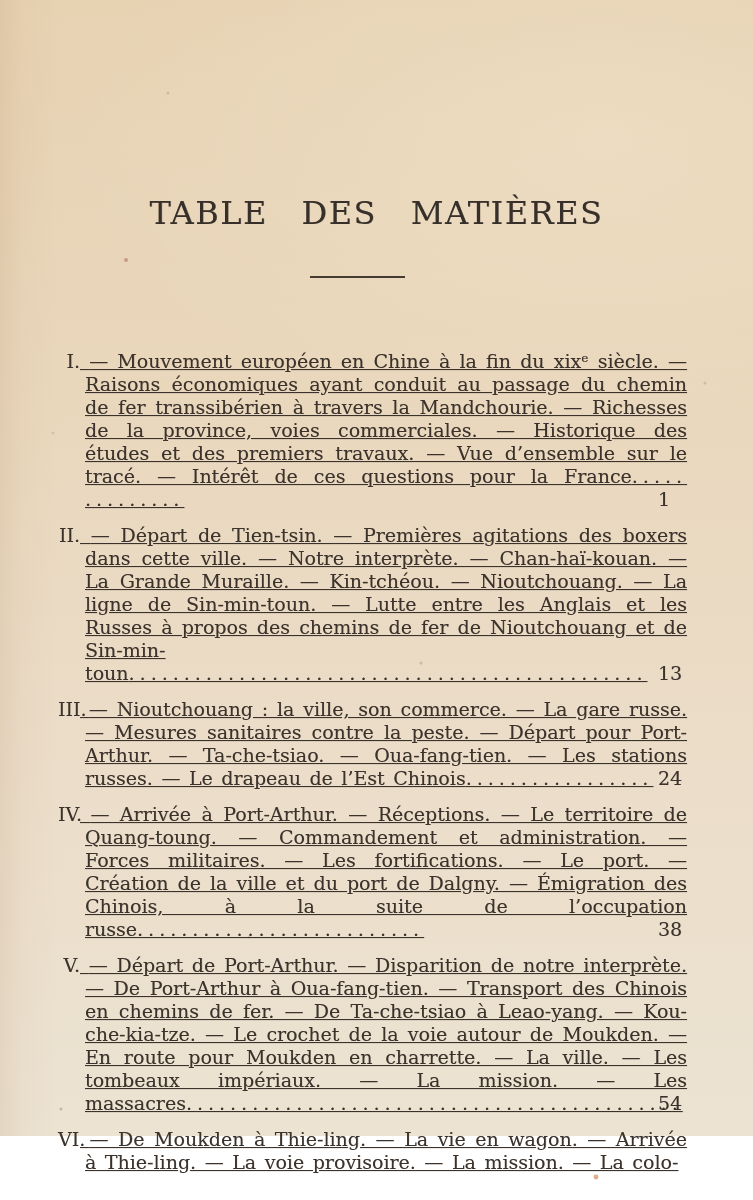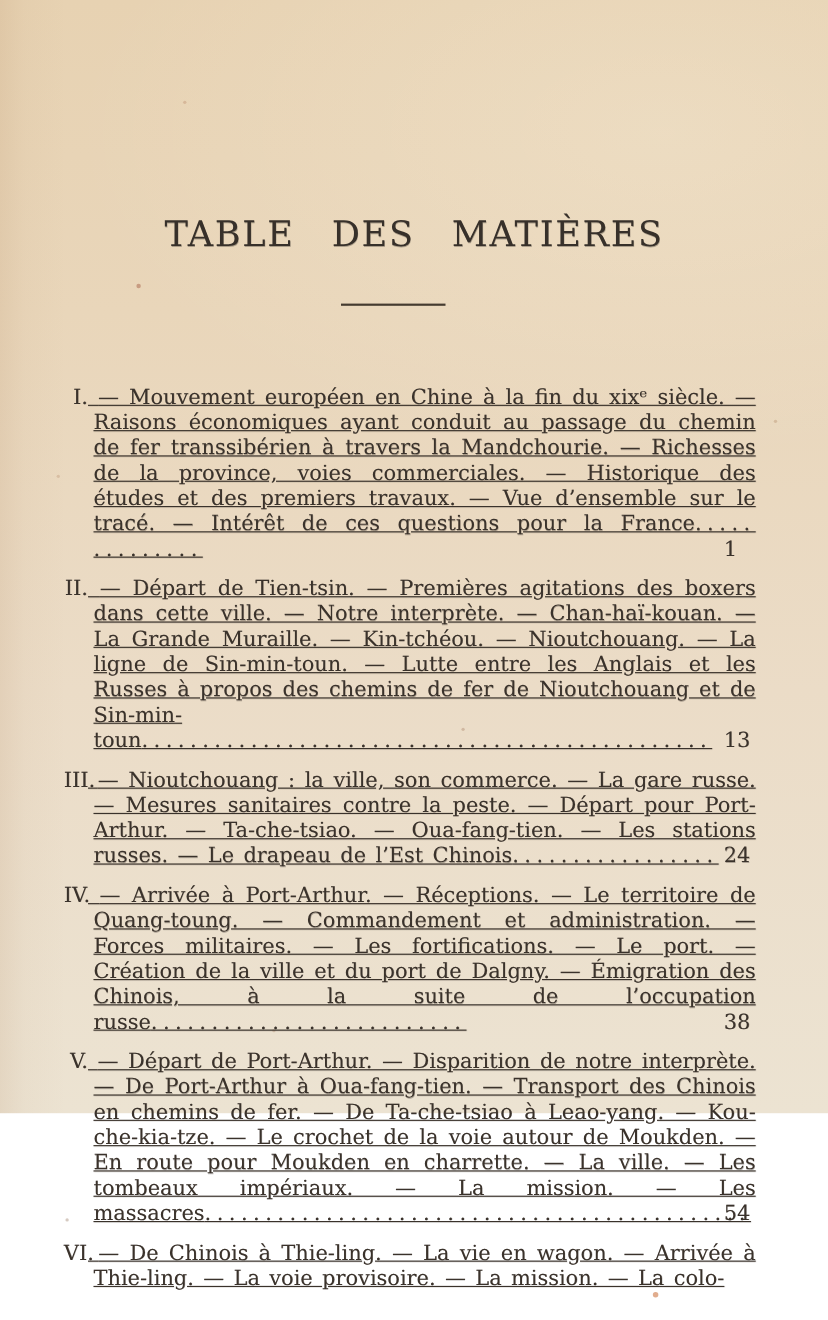--- a/index.html
+++ b/index.html
@@ -8,21 +8,21 @@
   }
   body {
     width: 753px;
     height: 1200px;
     overflow: hidden;
     font-family: "DejaVu Serif", "Liberation Serif", serif;
   }
   .page {
     position: relative;
     width: 753px;
-    height: 1012px;
+    height: 1136px;
     background:
       radial-gradient(ellipse 900px 500px at 80% 12%, rgba(255,252,240,0.20), rgba(255,252,240,0) 60%),
       linear-gradient(90deg, rgba(166,120,78,0.12), rgba(166,120,78,0.04) 3%, rgba(166,120,78,0) 8%),
       linear-gradient(180deg, #e7d2b2 0%, #e9d6ba 28%, #ebdcc7 62%, #ece3d2 100%);
   }
   .specks {
     position: absolute;
     top: 0; left: 0;
     width: 2px; height: 2px;
     border-radius: 50%;
@@ -98,16 +98,16 @@
     <p class="entry"><span class="numeral">I.</span> <span>— Mouvement européen en Chine à la fin du xixᵉ siècle. — Raisons économiques ayant conduit au passage du chemin de fer transsibérien à travers la Mandchourie. — Richesses de la province, voies commerciales. — Historique des études et des premiers travaux. — Vue d’ensemble sur le tracé. — Intérêt de ces questions pour la France</span><span class="leader">..... .........</span><span class="pageref">1</span></p>
 
     <p class="entry"><span class="numeral">II.</span> <span>— Départ de Tien-tsin. — Premières agitations des boxers dans cette ville. — Notre interprète. — Chan-haï-kouan. — La Grande Muraille. — Kin-tchéou. — Nioutchouang. — La ligne de Sin-min-toun. — Lutte entre les Anglais et les Russes à propos des chemins de fer de Nioutchouang et de Sin-min-toun</span><span class="leader">...............................................</span><span class="pageref">13</span></p>
 
     <p class="entry"><span class="numeral">III.</span> <span>— Nioutchouang : la ville, son commerce. — La gare russe. — Mesures sanitaires contre la peste. — Départ pour Port-Arthur. — Ta-che-tsiao. — Oua-fang-tien. — Les stations russes. — Le drapeau de l’Est Chinois</span><span class="leader">.................</span><span class="pageref">24</span></p>
 
     <p class="entry"><span class="numeral">IV.</span> <span>— Arrivée à Port-Arthur. — Réceptions. — Le territoire de Quang-toung. — Commandement et administration. — Forces militaires. — Les fortifications. — Le port. — Création de la ville et du port de Dalgny. — Émigration des Chinois, à la suite de l’occupation russe</span><span class="leader">..........................</span><span class="pageref">38</span></p>
 
     <p class="entry"><span class="numeral">V.</span> <span>— Départ de Port-Arthur. — Disparition de notre interprète. — De Port-Arthur à Oua-fang-tien. — Transport des Chinois en chemins de fer. — De Ta-che-tsiao à Leao-yang. — Kou-che-kia-tze. — Le crochet de la voie autour de Moukden. — En route pour Moukden en charrette. — La ville. — Les tombeaux impériaux. — La mission. — Les massacres</span><span class="leader">.............................................</span><span class="pageref">54</span></p>
 
-    <p class="entry"><span class="numeral">VI.</span> <span>— De Chinois à Thie-ling. — La vie en wagon. — Arrivée à Thie-ling. — La voie provisoire. — La mission. — La colo-</span><span class="leader"></span><span class="pageref"></span></p>
+    <p class="entry"><span class="numeral">VI.</span> <span>— De Moukden à Thie-ling. — La vie en wagon. — Arrivée à Thie-ling. — La voie provisoire. — La mission. — La colo-</span><span class="leader"></span><span class="pageref"></span></p>
 
   </div>
 </div>
 
 </body></html>

